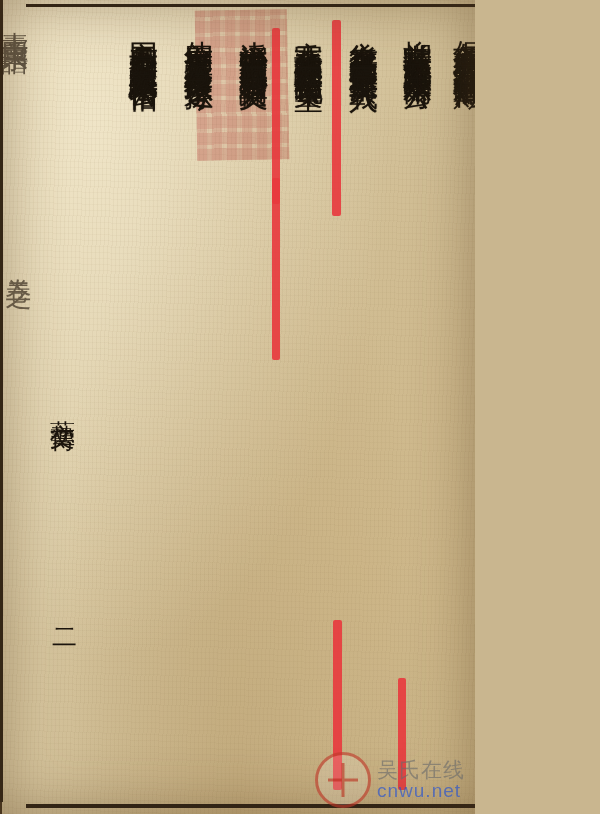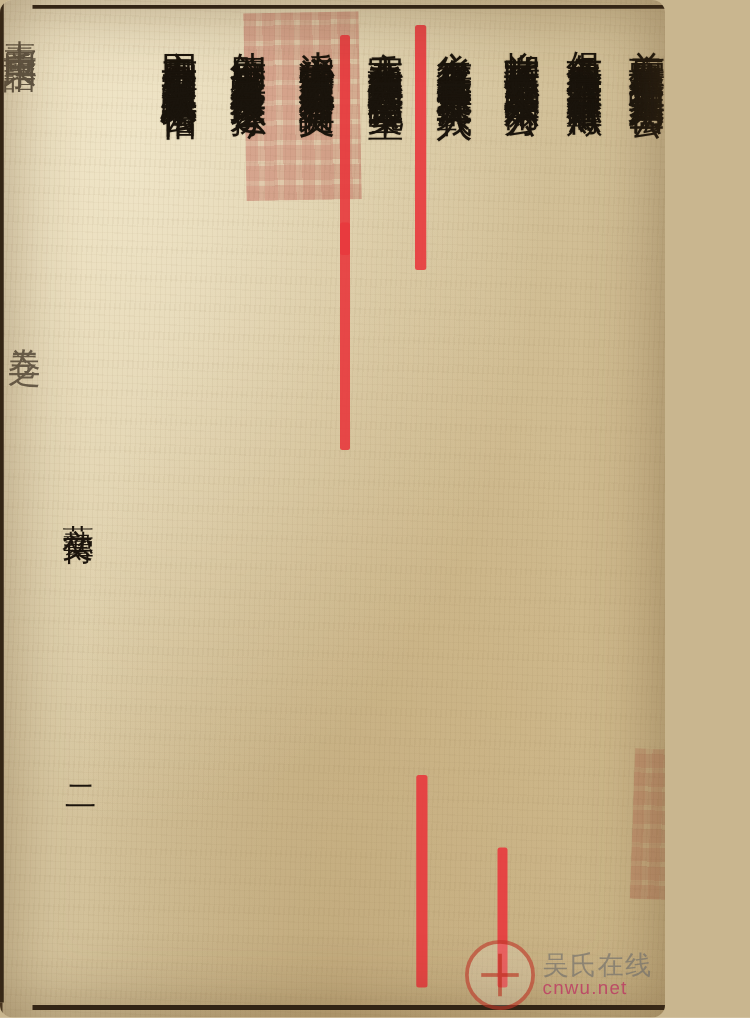--- a/index.html
+++ b/index.html
@@ -2,26 +2,25 @@
 <html><head>
 <meta charset="utf-8">
 <style>
   html, body {
     margin: 0;
     padding: 0;
     background: #c9b68f;
   }
   #page {
     position: relative;
-    width: 532px;
+    width: 475px;
     height: 814px;
     overflow: hidden;
     background: #d8c8a4;
     font-family: "DejaVu Serif", serif;
-    border-radius: 10px;
   }
   
   #paper-texture {
     position: absolute;
     inset: 0;
     background:
       radial-gradient(ellipse at 20% 15%, rgba(255,248,225,0.55), rgba(255,248,225,0) 55%),
       radial-gradient(ellipse at 75% 70%, rgba(206,180,130,0.45), rgba(206,180,130,0) 60%),
       radial-gradient(ellipse at 50% 100%, rgba(160,130,80,0.35), rgba(160,130,80,0) 60%),
       linear-gradient(115deg, #e2d3ae 0%, #d9c9a3 30%, #d2c098 55%, #cdb98f 80%, #c6b184 100%);
@@ -178,22 +177,22 @@
     flex-direction: column;
     line-height: 1.05;
   }
   #wm-cn {
     font-size: 21px;
     color: #6b6b6b;
     font-family: "DejaVu Serif", serif;
     letter-spacing: 1px;
   }
   #wm-en {
-    font-size: 15px;
-    color: #be185d;
+    font-size: 19px;
+    color: #1d4ed8;
     font-family: "Liberation Sans", sans-serif;
     letter-spacing: 1px;
   }
   
   #vignette {
     position: absolute; inset: 0;
     box-shadow: inset 0 0 60px rgba(90,65,30,0.45);
     pointer-events: none;
   }
 </style>

